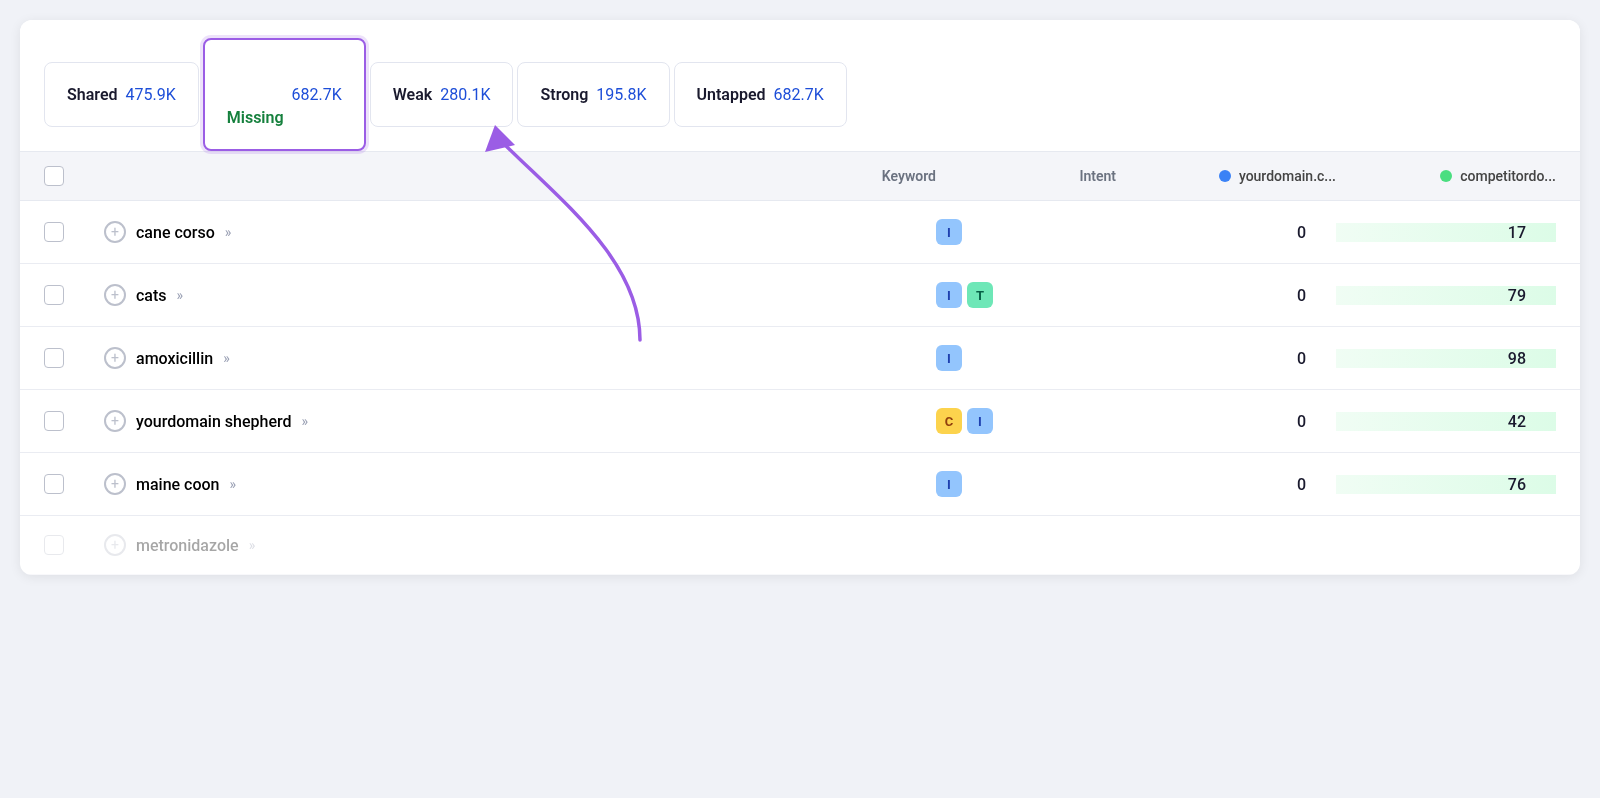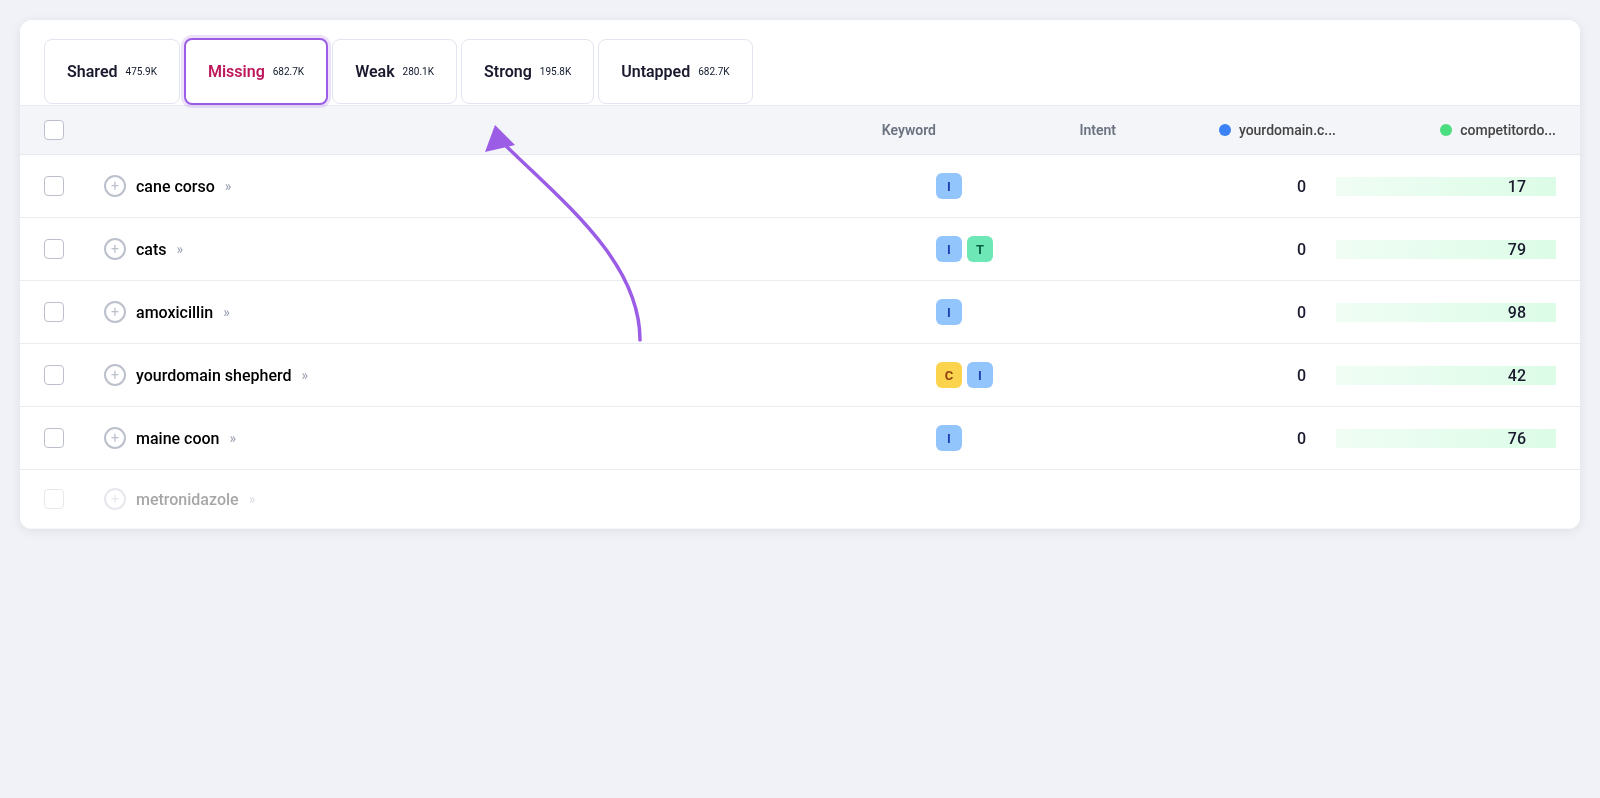--- a/index.html
+++ b/index.html
@@ -43,32 +43,33 @@
       white-space: nowrap;
     }
 
     .tab .tab-label {
       font-weight: 600;
       color: #1a1a2e;
     }
 
     .tab .tab-count {
       font-weight: 400;
-      color: #0f172a;
-      font-size: 10px;
+      color: #1d4ed8;
+      font-size: 16px;
     }
 
     .tab.active {
       border: 2.5px solid #9b5de5;
       background: #fff;
       box-shadow: 0 0 0 3px rgba(155, 93, 229, 0.18);
     }
 
     .tab.active .tab-label {
-      color: #be185d;
+      color: #15803d;
+      margin-top: 46px;
     }
 
     
     .table-wrap {
       margin-top: 0;
     }
 
     .table-header {
       display: grid;
       grid-template-columns: 60px 1fr 180px 220px 220px;

